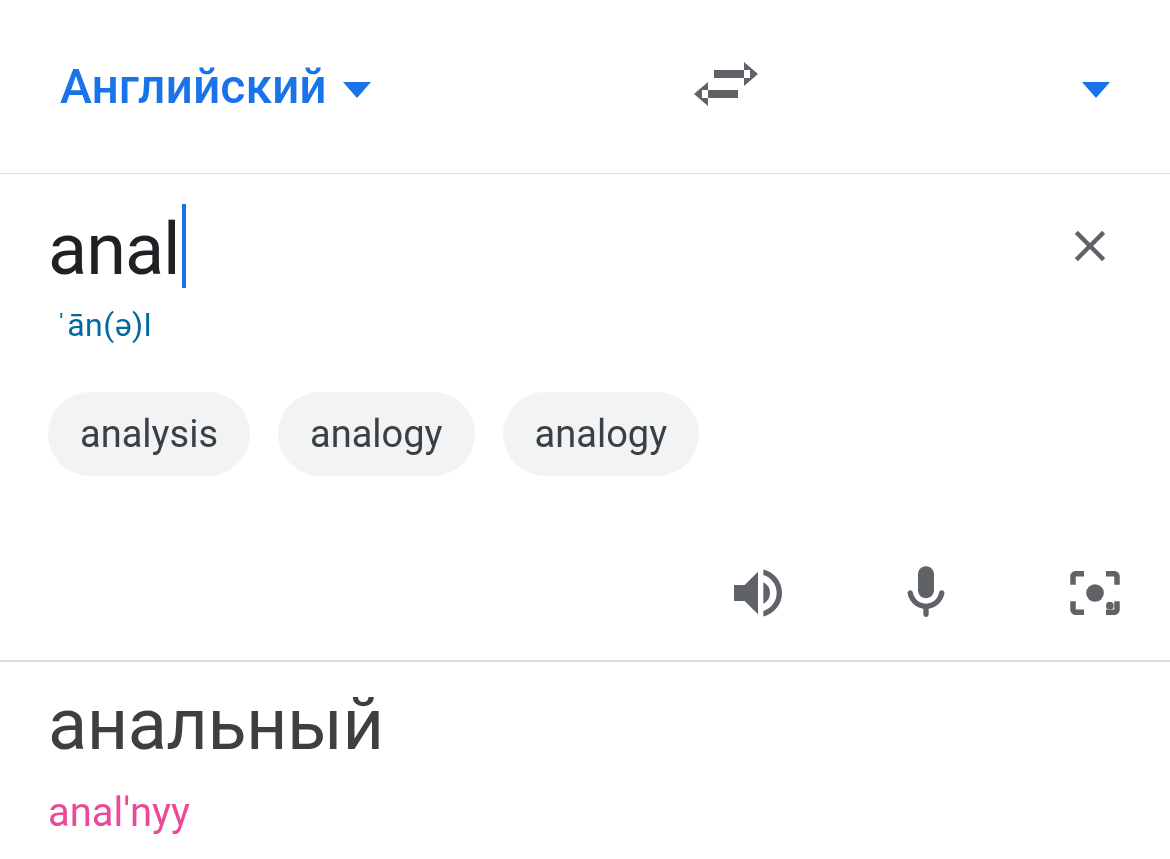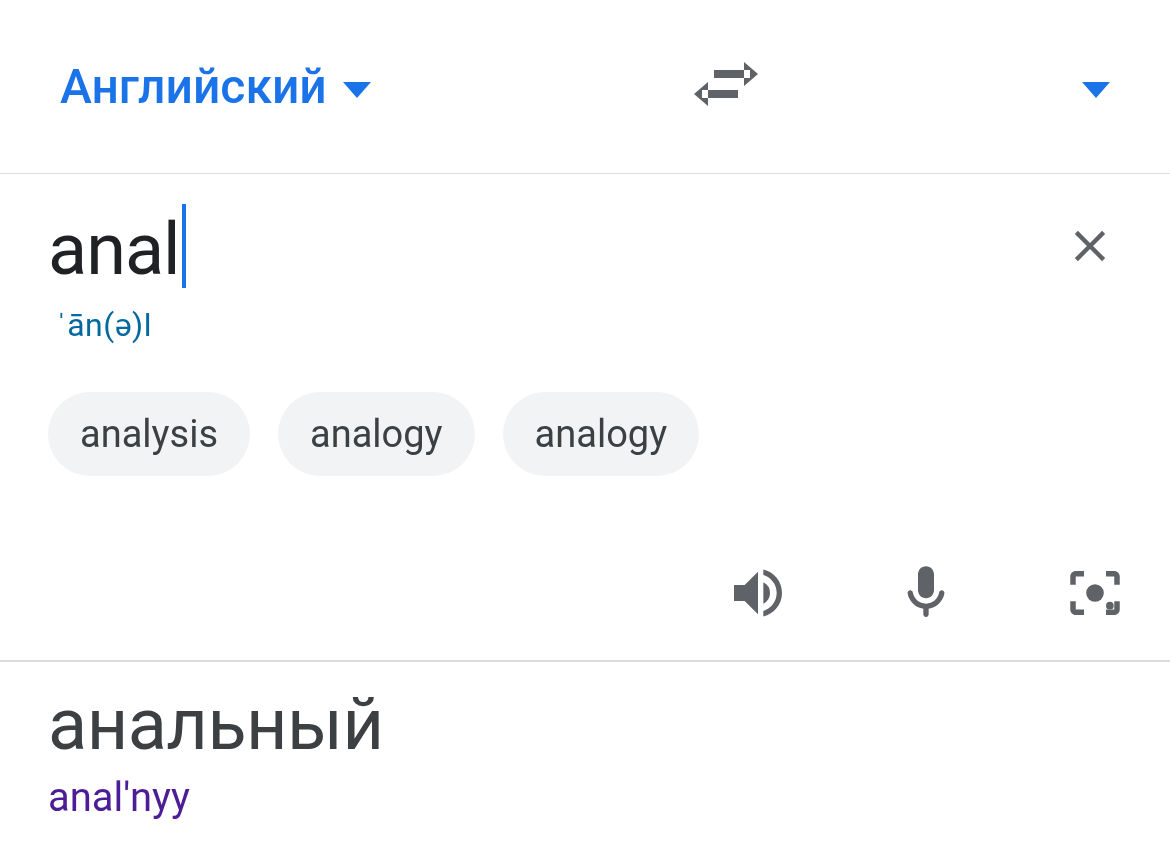--- a/index.html
+++ b/index.html
@@ -119,22 +119,22 @@
       background: #fff;
     }
     .translated-text {
       font-size: 72px;
       color: #3c4043;
       line-height: 1.08;
       letter-spacing: -0.5px;
     }
     .transliteration {
       font-size: 40px;
-      color: #4c1d95;
-      margin-top: 10px;
+      color: #ec4899;
+      margin-top: 25px;
     }
   </style>
 </head>
 <body>
 
 <div class="lang-bar">
   <div class="lang-select">
     <span>Английский</span>
     <span class="dropdown-tri"></span>
   </div>

